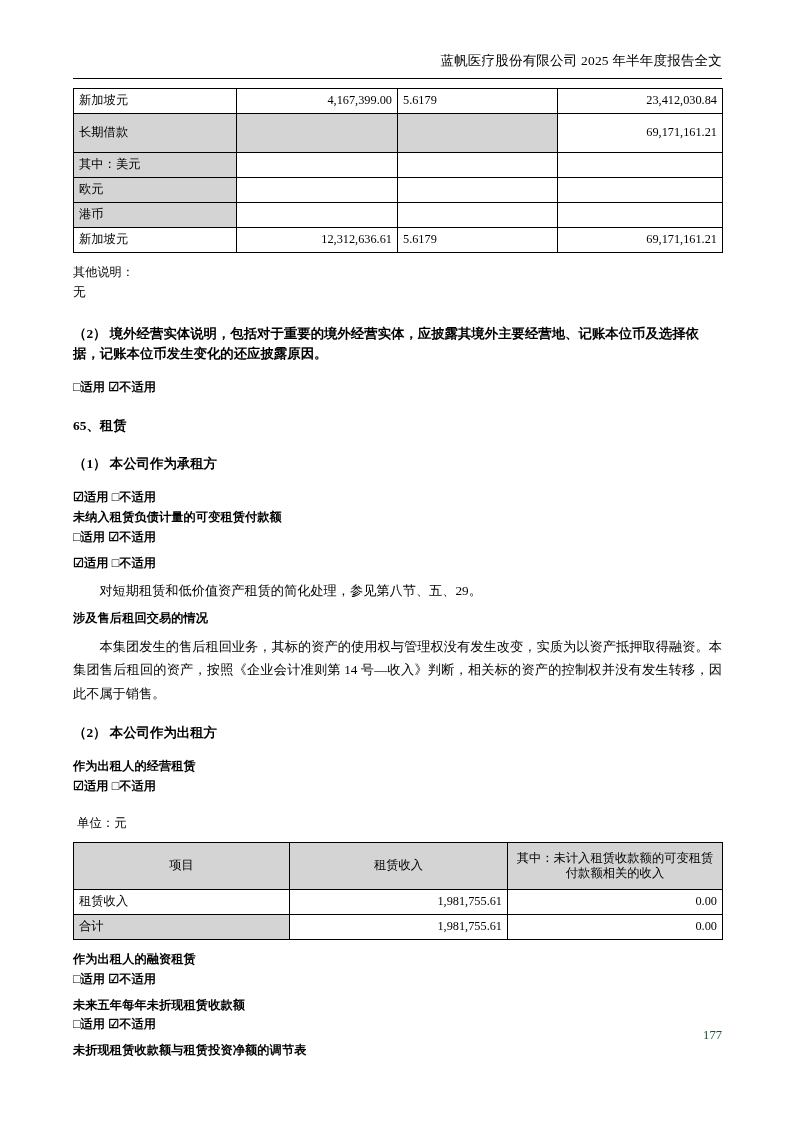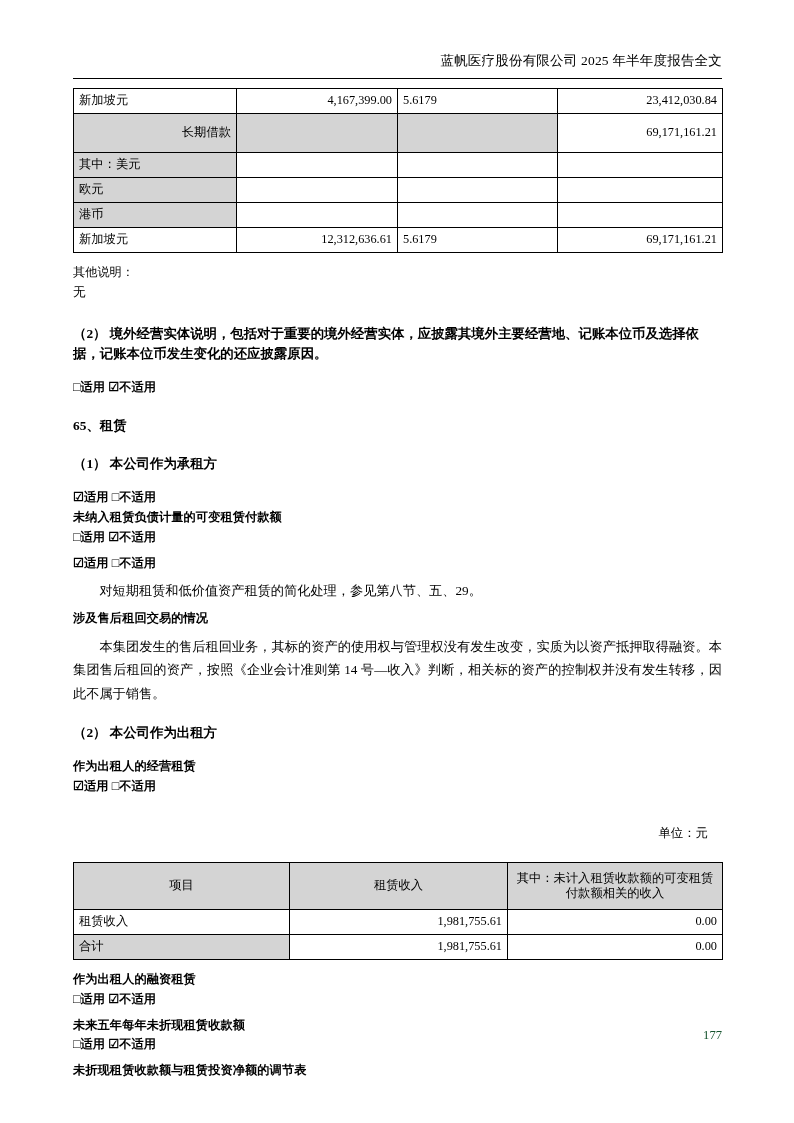--- a/index.html
+++ b/index.html
@@ -72,21 +72,21 @@
   .shaded {
     background: #d4d4d4;
   }
   .t-left   { text-align: left; }
   .t-right  { text-align: right; }
   .t-center { text-align: center; }
   .pad-ind  { padding-left: 30px; }
 
   
   .r-small td { height: 20px; margin-top: 42px; }
-  .r-tall  td { height: 34px; text-align: right; }
+  .r-tall  td { height: 34px; }
 
   
   .ln {
     font-size: 12.6px;
     line-height: 1.55;
     margin: 0;
     color: #000;
   }
   .ln-sm {
     font-size: 12.2px;
@@ -122,23 +122,22 @@
 
   .checkline {
     font-size: 12.2px;
     line-height: 1.62;
     margin: 0;
     letter-spacing: 0.1px;
     font-weight: bold;
   }
   .unit-line {
     font-size: 12.4px;
-    text-align: right;
     line-height: 1.4;
-    margin: 14px;
+    margin: 4px;
   }
 
   
   .page-number {
     position: absolute;
     left: 73px;
     width: 649px;
     top: 1028px;
     text-align: right;
     font-size: 12.6px;

